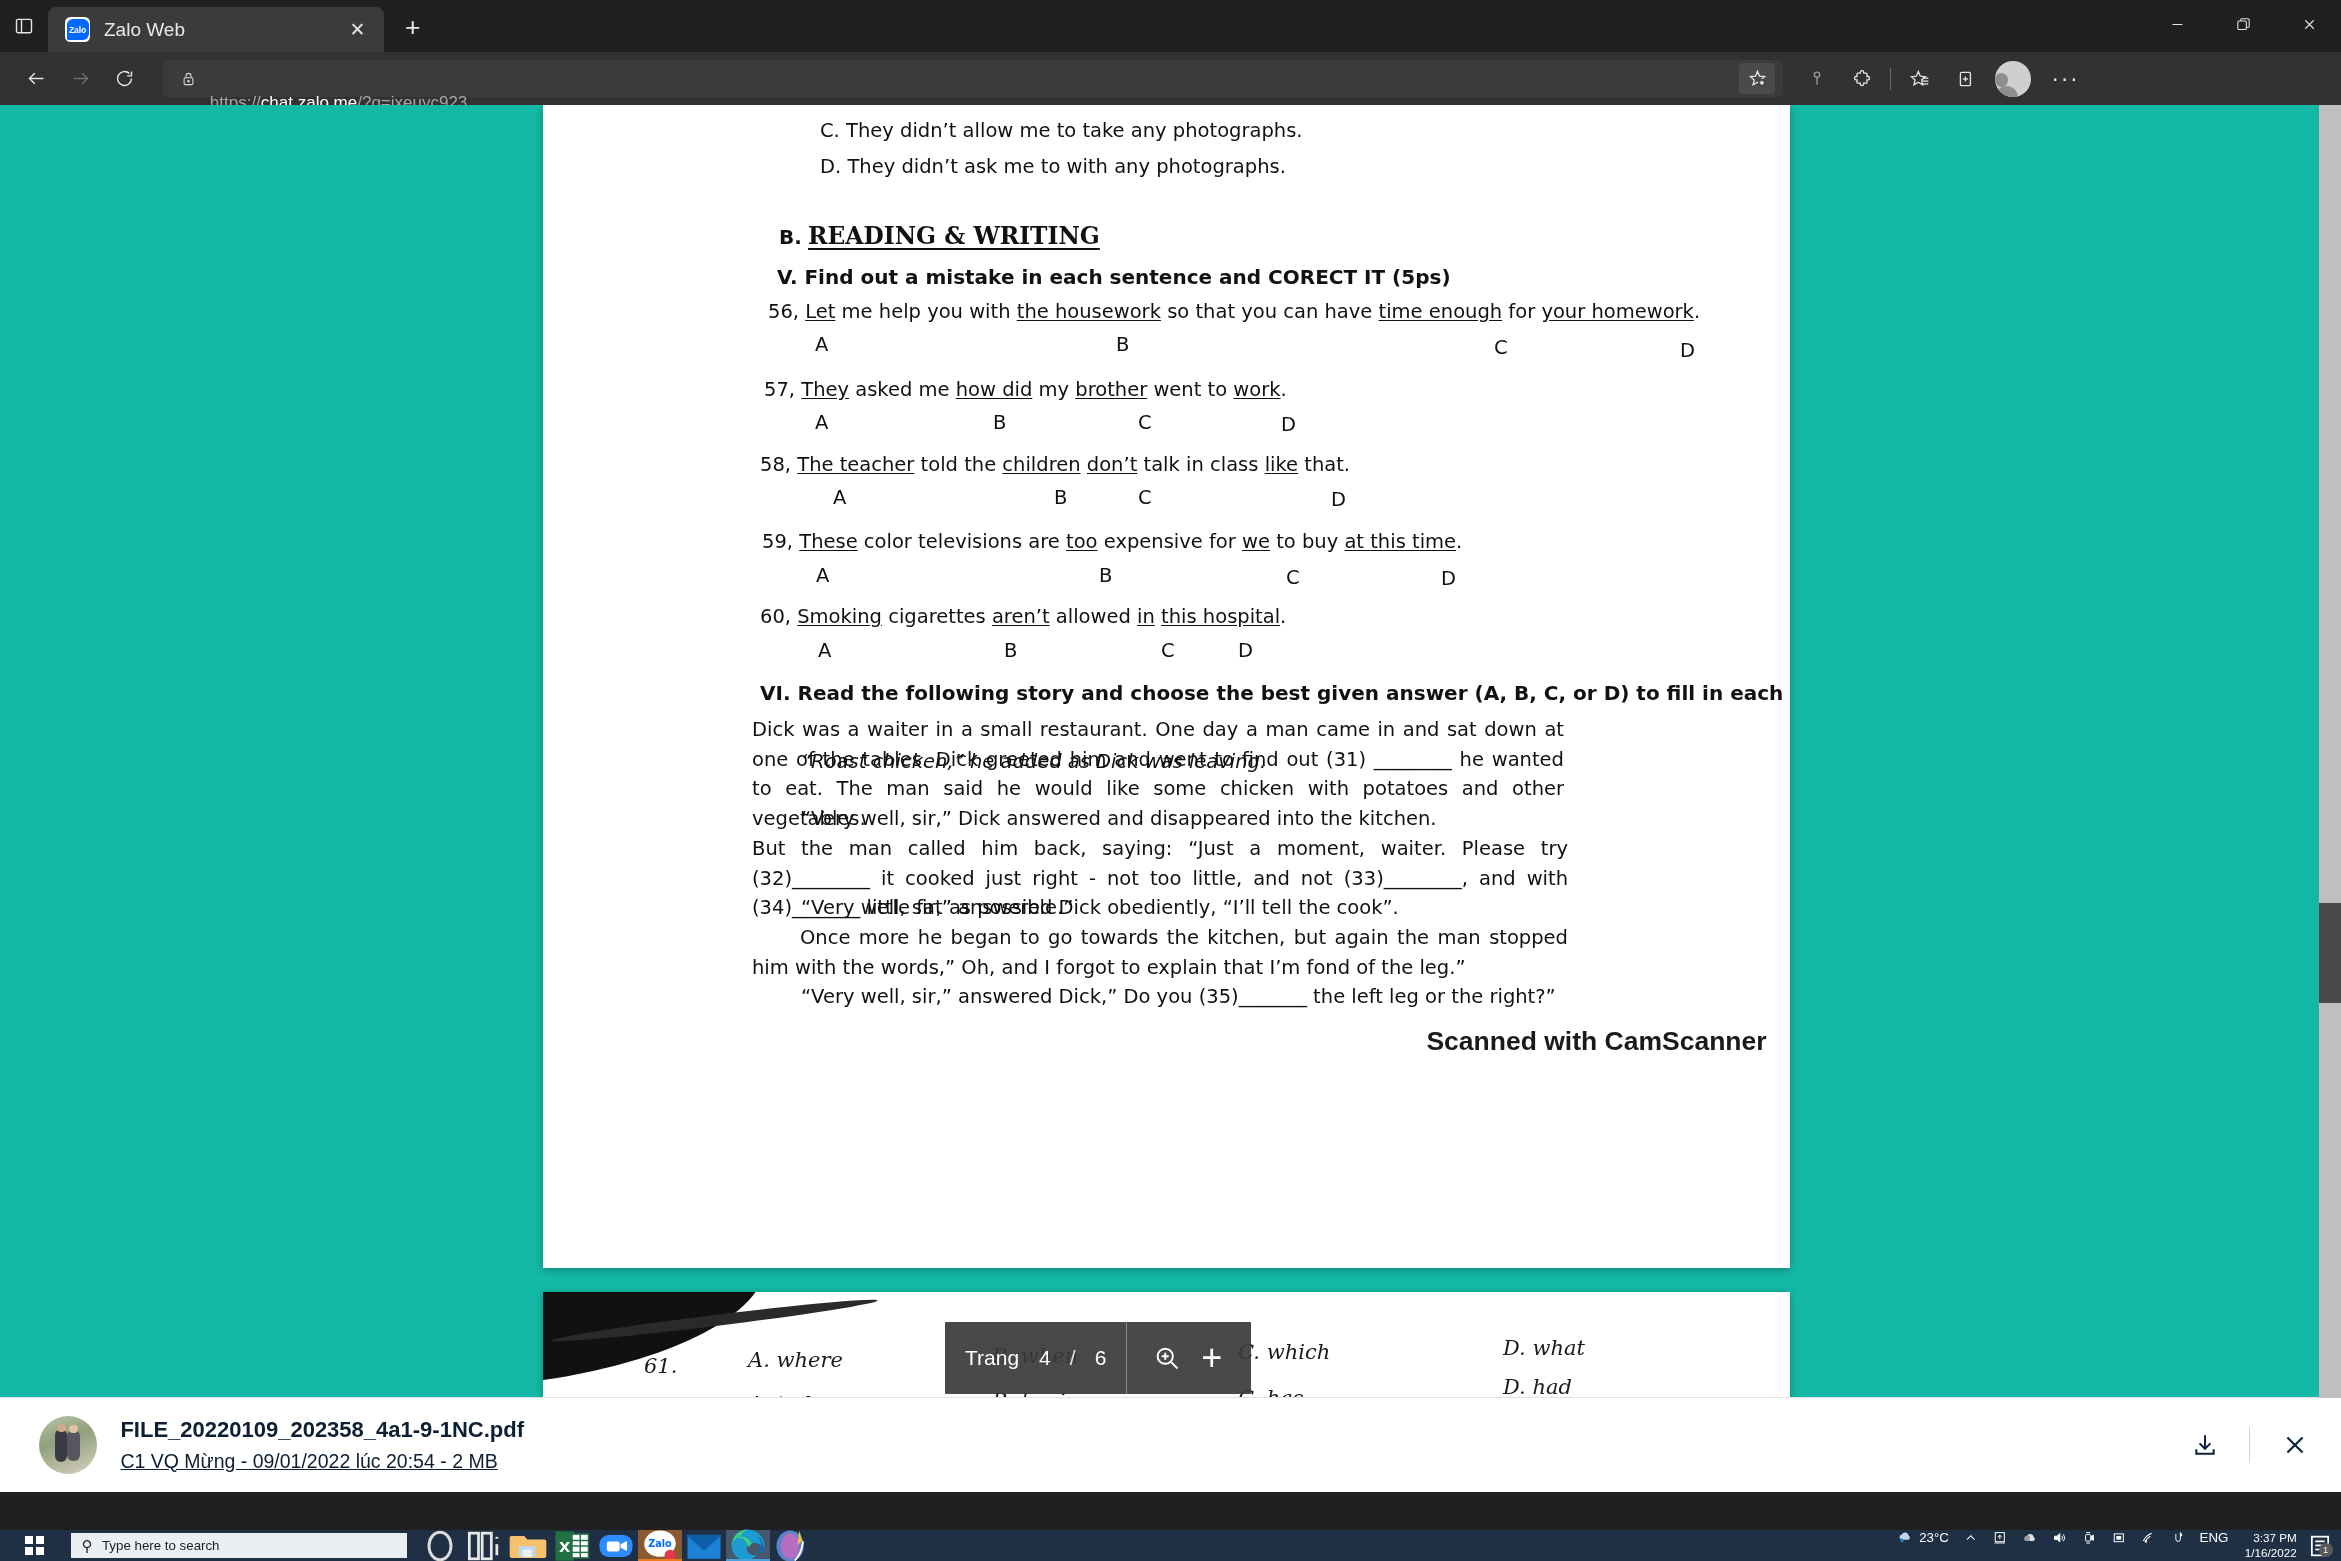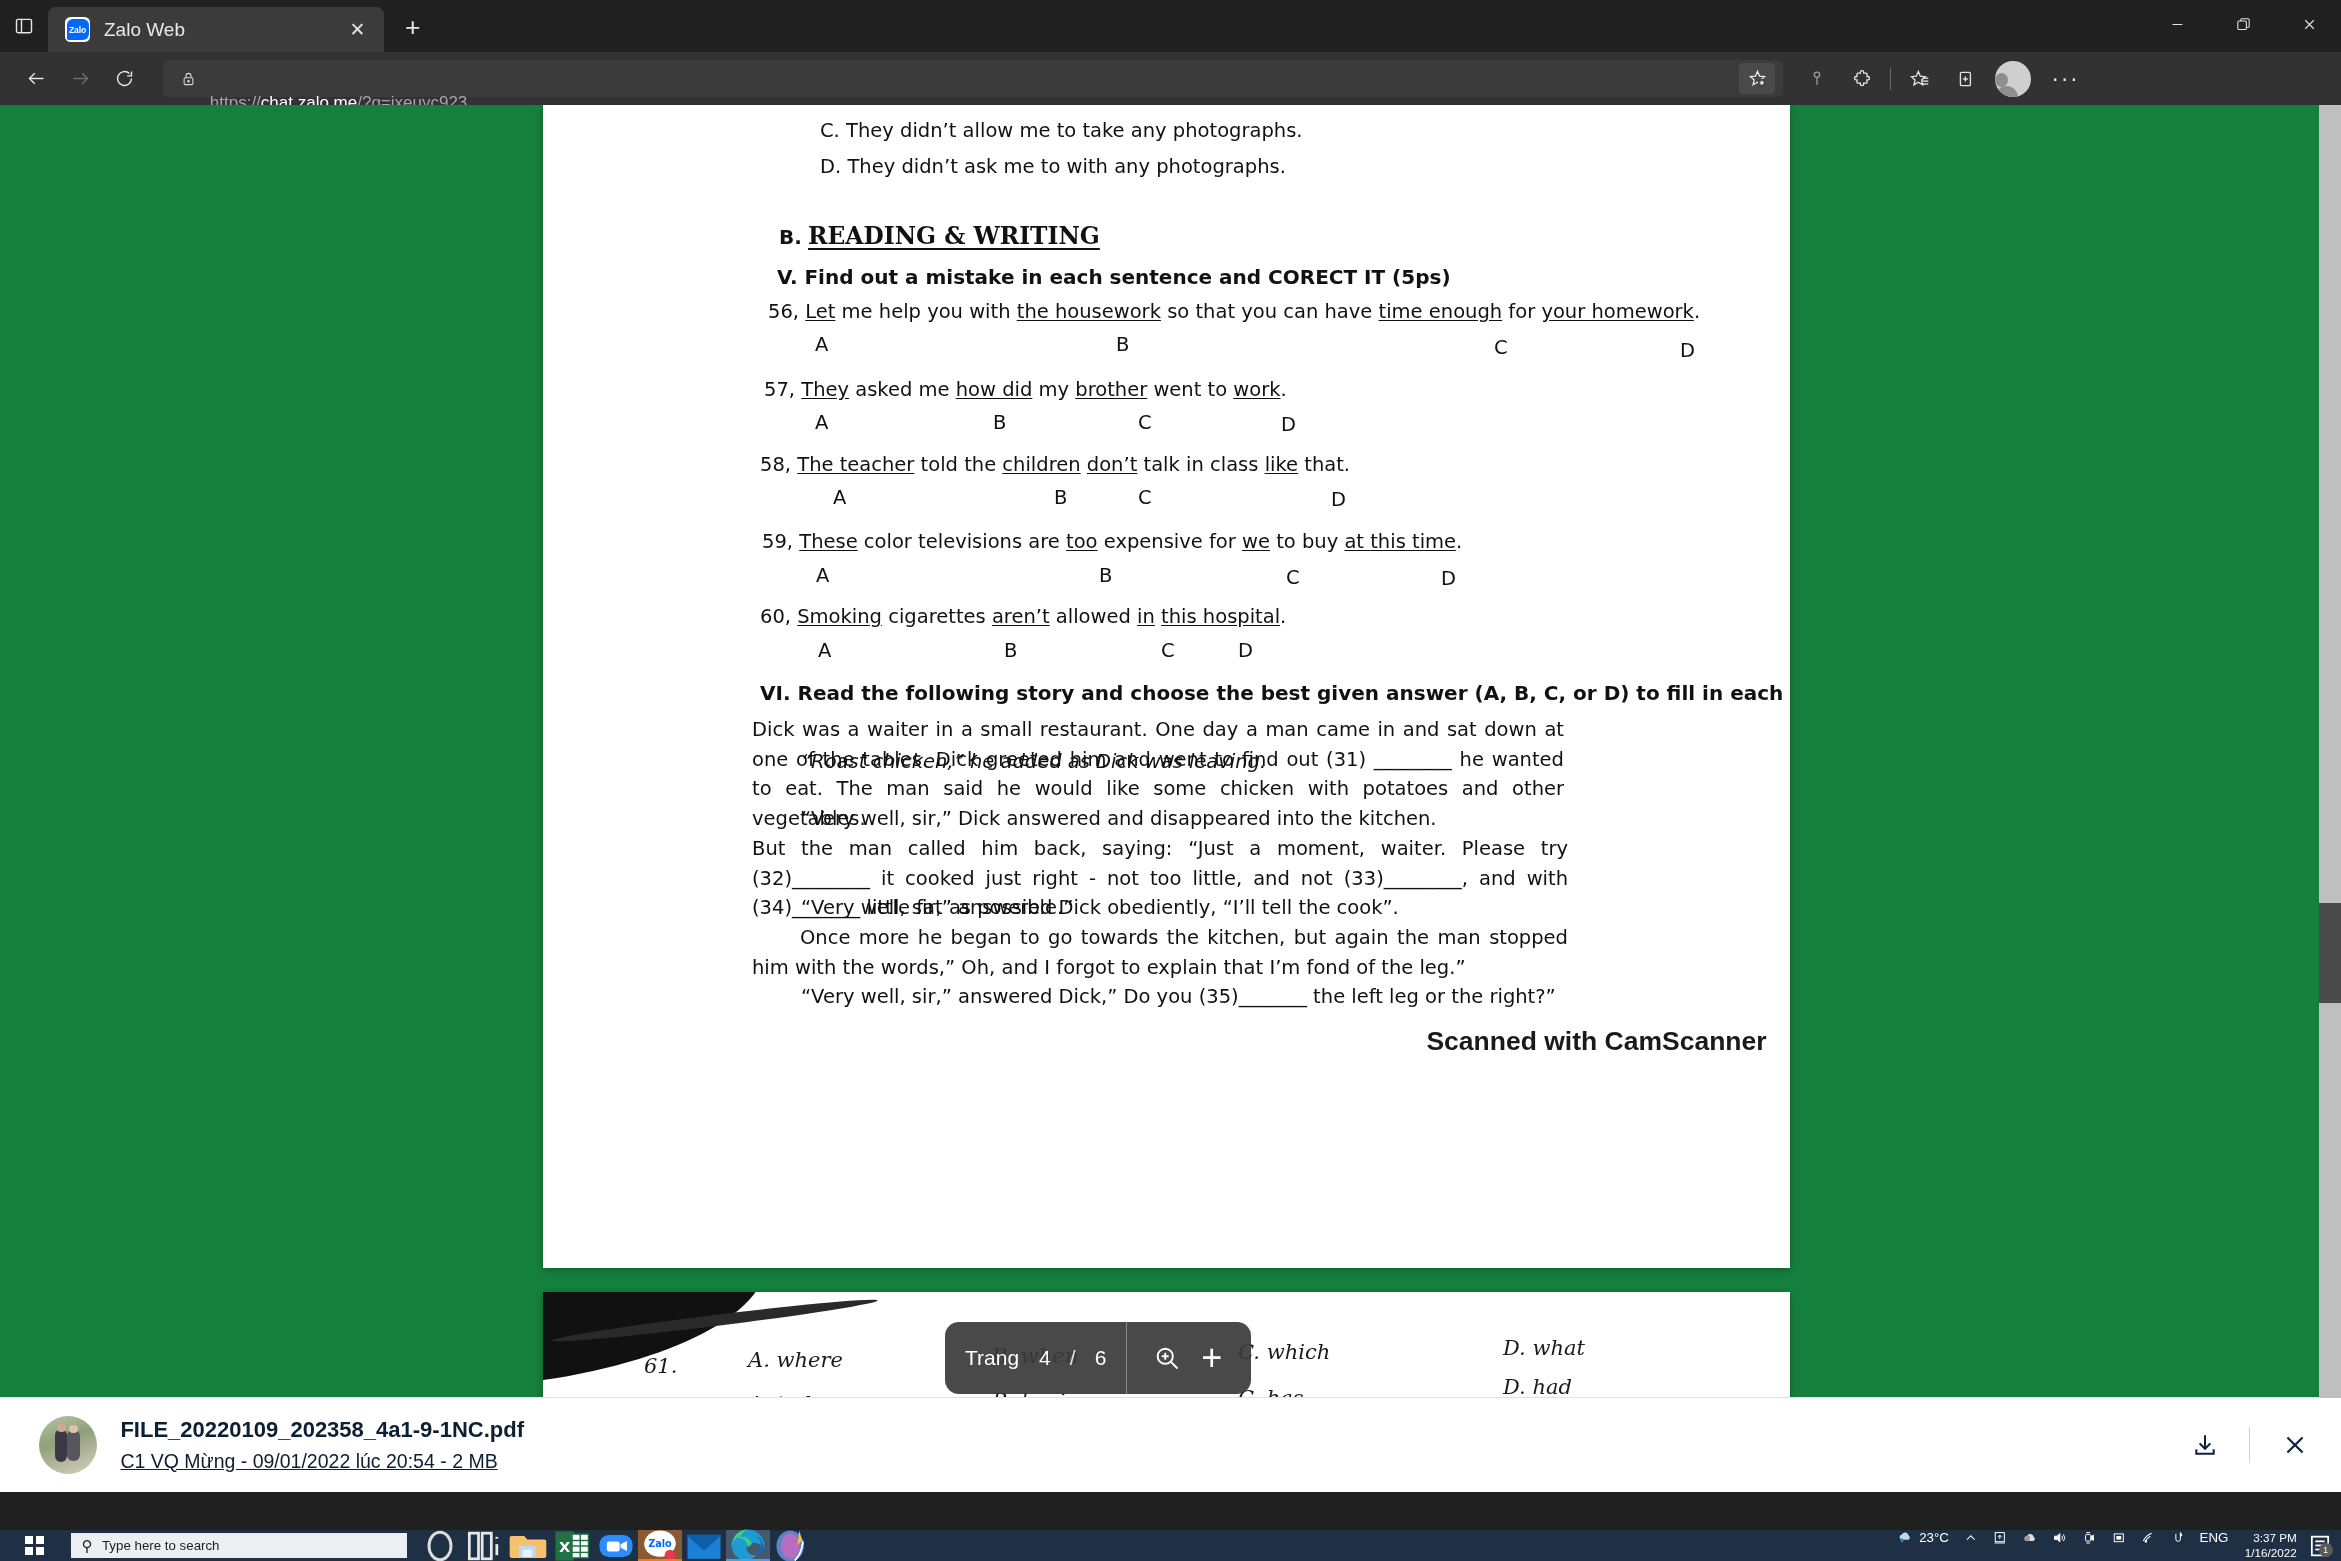--- a/index.html
+++ b/index.html
@@ -157,21 +157,21 @@
     width: 23.4px; height: 12.5px; border-radius: 11.7px 11.7px 0 0;
     background: #8e8e8e; position: relative; left: -13.3px; top: 2.3px;
   }
   .dots { color: #e4e4e4; font-size: 23.4px; letter-spacing: 1.6px; padding: 0 12.5px; }
 
   
   .viewer {
     position: absolute;
     left: 0; top: 105px;
     width: 2342px; height: 1293px;
-    background: #15803d;
+    background: #14b8a6;
     overflow: hidden;
   }
   .pdf-page {
     position: absolute;
     left: 543px; top: 0px;
     width: 1247px; height: 1163px;
     background: #ffffff;
     box-shadow: 0 2.3px 7.8px rgba(0,0,0,0.28);
     overflow: hidden;
   }
@@ -240,21 +240,21 @@
     border-radius: 50%;
     transform: rotate(-7deg);
   }
 
   
   .page-nav {
     position: absolute;
     left: 945px; top: 1322px;
     height: 72px;
     background: rgba(58,58,58,0.92);
-    border-radius: 14px;
+    border-radius: 1px;
     display: flex; align-items: center;
     color: #fff;
     z-index: 20;
   }
   .pn-left {
     display: flex; align-items: center;
     padding: 0 20px 0 20px; height: 72px;
     border-right: 0.8px solid #8a8a8a;
     font-size: 21px;
   }

